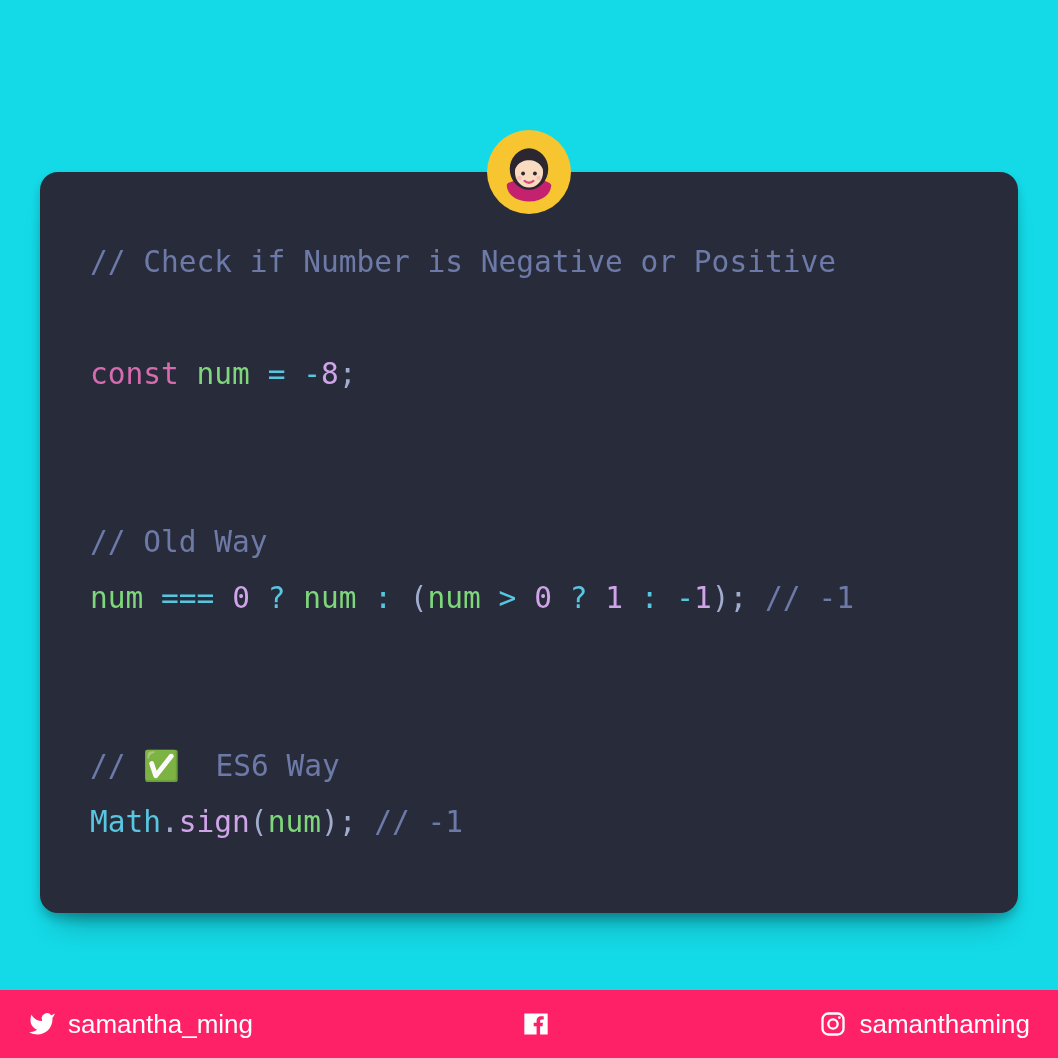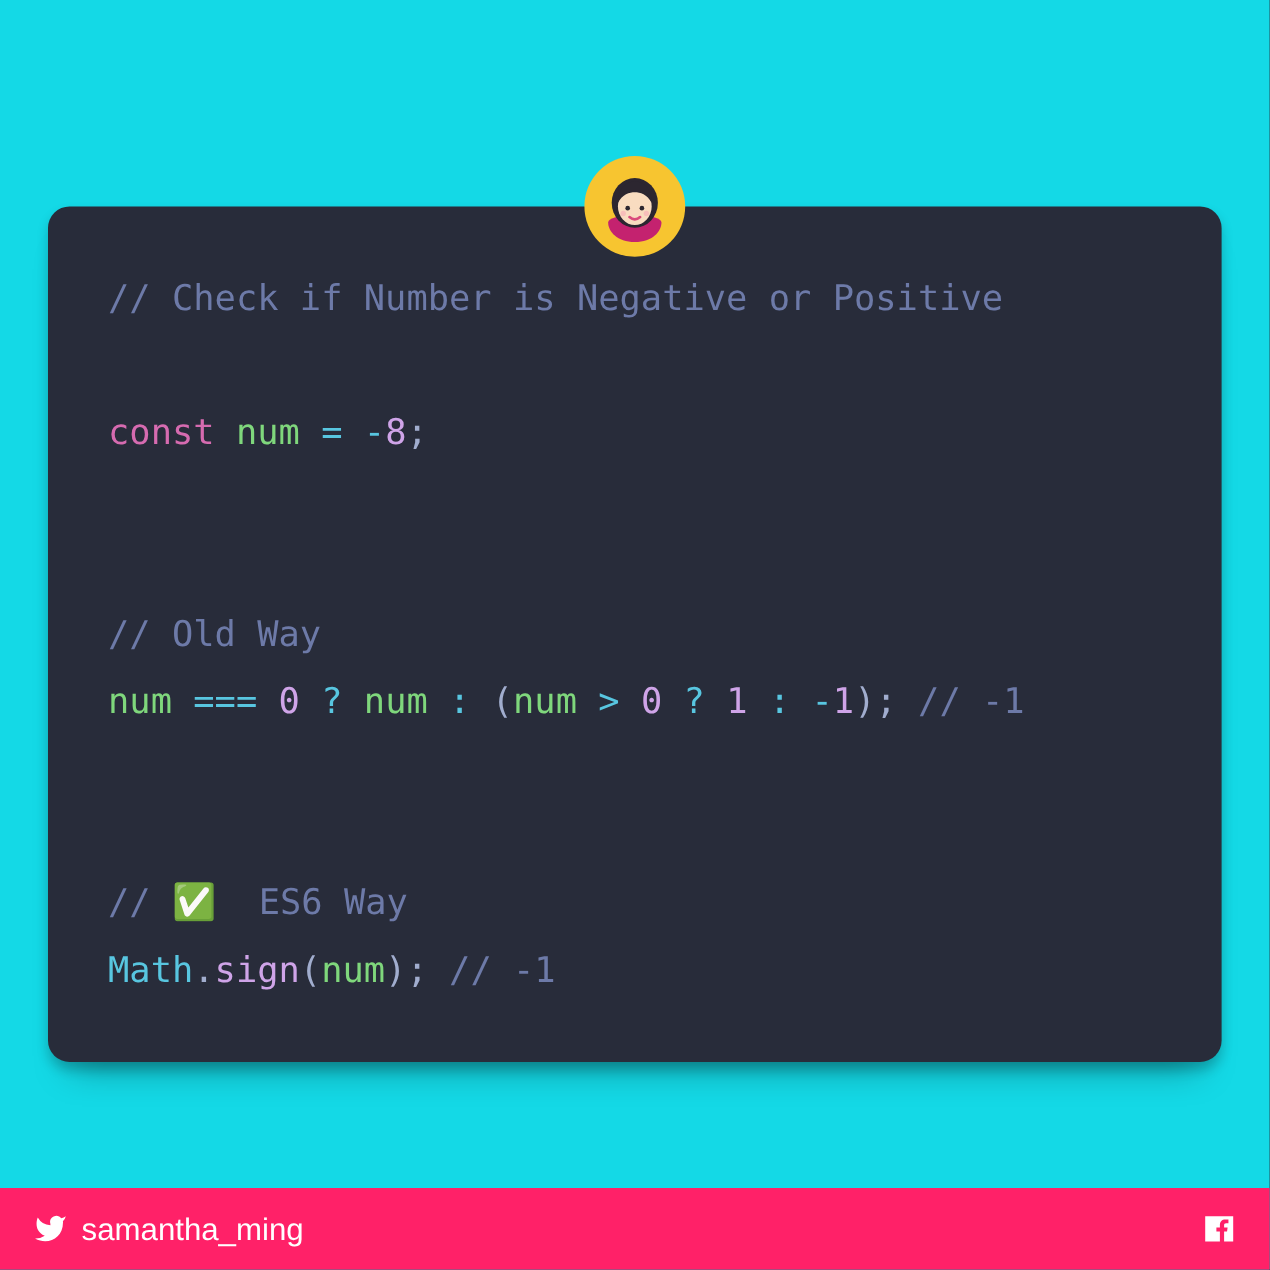--- a/index.html
+++ b/index.html
@@ -11,21 +11,21 @@
       position: relative;
       overflow: hidden;
     }
     .card {
       position: absolute;
       left: 40px;
       right: 40px;
       top: 172px;
       background: #282c3a;
       border-radius: 18px;
-      padding: 48px 50px;
+      padding: 62px 50px;
       box-shadow: 0 24px 28px -18px rgba(0,0,0,0.35), 0 6px 10px rgba(0,0,0,0.2);
     }
     .avatar {
       position: absolute;
       top: -42px;
       left: 50%;
       transform: translateX(-50%);
       width: 84px;
       height: 84px;
       border-radius: 50%;
@@ -108,13 +108,21 @@
     <svg viewBox="0 0 24 24">
         <path d="M23 3a10.9 10.9 0 0 1-3.14 1.53A4.48 4.48 0 0 0 12 8.5v1A10.66 10.66 0 0 1 3 4s-4 9 5 13a11.64 11.64 0 0 1-7 2c9 5 20 0 20-11.5a4.5 4.5 0 0 0-.08-.83A7.72 7.72 0 0 0 23 3z"></path>
       </svg>
     <span>samantha_ming</span>
   </div>
   <div class="social">
     <svg viewBox="0 0 24 24">
         <path d="M22 3H2v18h10.5v-7H10v-3h2.5V9.2c0-2.5 1.5-3.9 3.8-3.9 1.1 0 2 .1 2.3.1v2.7h-1.6c-1.2 0-1.5.6-1.5 1.5V11H18l-.4 3h-2.1v7H22V3z"></path>
       </svg>
   </div>
+  <div class="social">
+    <svg viewBox="0 0 24 24">
+        <rect x="3" y="3" width="18" height="18" rx="5" ry="5" fill="none" stroke="#fff" stroke-width="2"></rect>
+        <circle cx="12" cy="12" r="4" fill="none" stroke="#fff" stroke-width="2"></circle>
+        <circle cx="17.5" cy="6.5" r="1.2"></circle>
+      </svg>
+    <span>samanthaming</span>
+  </div>
 </div>
 
 </body></html>

